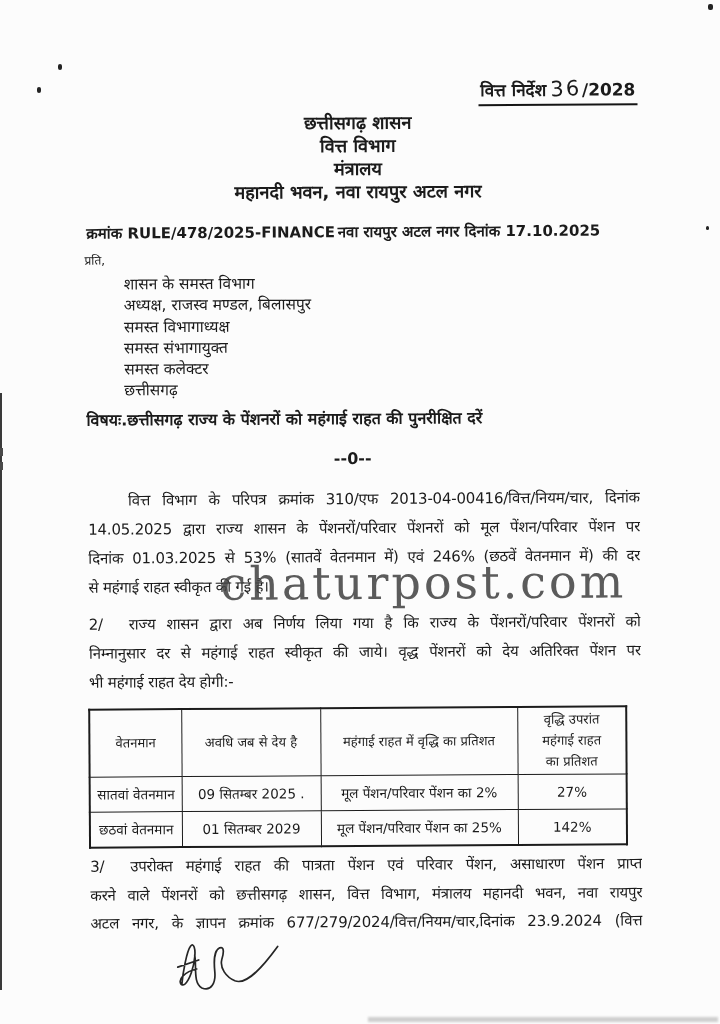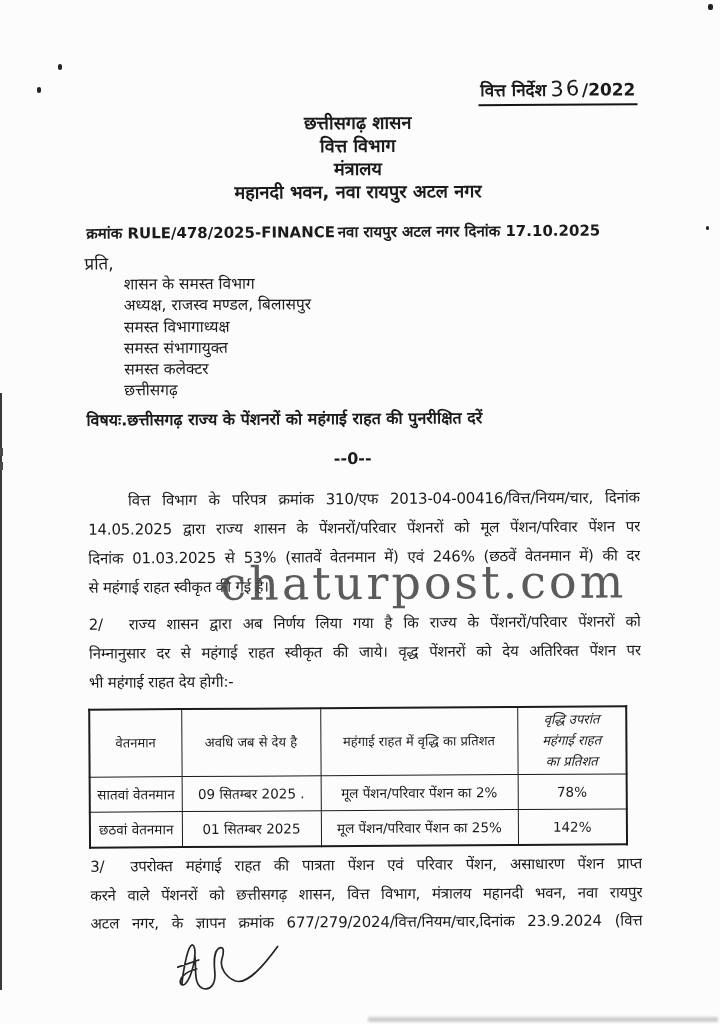--- a/index.html
+++ b/index.html
@@ -33,21 +33,21 @@
   }
 
   
   .letterhead { position:absolute; top:111px; left:0; width:100%; text-align:center;
     font-size:18px; font-weight:bold; line-height:23px; }
 
   
   .numline { position:absolute; top:221px; left:88px; width:514px;
     display:flex; justify-content:space-between; font-size:15px; font-weight:bold; white-space:nowrap; }
 
-  .salutation { position:absolute; top:250px; left:86px; font-size:17px; }
+  .salutation { position:absolute; top:250px; left:86px; font-size:12px; }
   .addressees { position:absolute; top:273px; left:125px; font-size:15.5px; line-height:21.3px; }
 
   .subject { position:absolute; top:407px; left:87px; width:560px; font-size:16px; font-weight:bold; white-space:nowrap; }
 
   .separator { position:absolute; top:449px; left:0; width:706px; text-align:center; font-size:16px; font-weight:bold; }
 
   
   .para { position:absolute; left:88px; width:552px; font-size:15px; letter-spacing:-0.2px; }
   .para .line { height:29px; line-height:29px; white-space:nowrap; overflow:hidden;
     text-align:justify; text-align-last:justify; }
@@ -69,21 +69,21 @@
   }
 
   
   .dtable { position:absolute; top:707px; left:87px; width:537px;
     border-collapse:collapse; table-layout:fixed; font-size:13.5px; background:#fcfcfc; }
   .dtable th, .dtable td { border:1.6px solid #1c1c1c; text-align:center; vertical-align:middle;
     font-weight:400; padding:2px 4px; overflow:hidden; }
   .dtable { border:2.5px solid #1c1c1c; }
   .dtable th { font-size:13px; line-height:1.6; height:58px; }
   .dtable th.c2 { padding:2px 16px; }
-  .dtable th.c4 { padding:2px 22px;font-style:italic; }
+  .dtable th.c4 { padding:2px 22px; }
   .dtable td { height:30px; white-space:nowrap; }
 
   
   .sig { position:absolute; left:158px; top:938px; }
   .sig path { stroke:#262626; stroke-width:1.7; fill:none; stroke-linecap:round; stroke-linejoin:round; }
 </style>
 </head>
 <body>
 
 <div class="page">
@@ -93,21 +93,21 @@
   <div class="speck s3"></div>
   <div class="speck s4"></div>
   <div class="edge-line"></div>
   <div class="edge-dash d1"></div>
   <div class="edge-dash d2"></div>
   <div class="bottom-smudge"></div>
 
   <div class="tilt">
 
     <div class="ref">
-      <span>वित्त निर्देश</span><span class="hand">36</span><span>/2022</span>
+      <span>वित्त निर्देश</span><span class="hand">36</span><span>/2028</span>
     </div>
 
     <div class="letterhead">
       <div>छत्तीसगढ़ शासन</div>
       <div>वित्त विभाग</div>
       <div>मंत्रालय</div>
       <div>महानदी भवन, नवा रायपुर अटल नगर</div>
     </div>
 
     <div class="numline">
@@ -159,25 +159,25 @@
           <tr>
         <th>वेतनमान</th>
         <th class="c2">अवधि जब से देय है</th>
         <th>महंगाई राहत में वृद्धि का प्रतिशत</th>
         <th class="c4">वृद्धि उपरांत महंगाई राहत का प्रतिशत</th>
       </tr>
       <tr>
         <td>सातवां वेतनमान</td>
         <td>09 सितम्बर 2025 .</td>
         <td>मूल पेंशन/परिवार पेंशन का 2%</td>
-        <td>78%</td>
+        <td>27%</td>
       </tr>
       <tr>
         <td>छठवां वेतनमान</td>
-        <td>01 सितम्बर 2025</td>
+        <td>01 सितम्बर 2029</td>
         <td>मूल पेंशन/परिवार पेंशन का 25%</td>
         <td>142%</td>
       </tr>
     </tbody>
       </table>
 
     <div class="para" id="para3">
       <div class="line first">
         <span class="pnum">3/</span>
         <span class="ltext">उपरोक्त महंगाई राहत की पात्रता पेंशन एवं परिवार पेंशन, असाधारण पेंशन प्राप्त</span>

